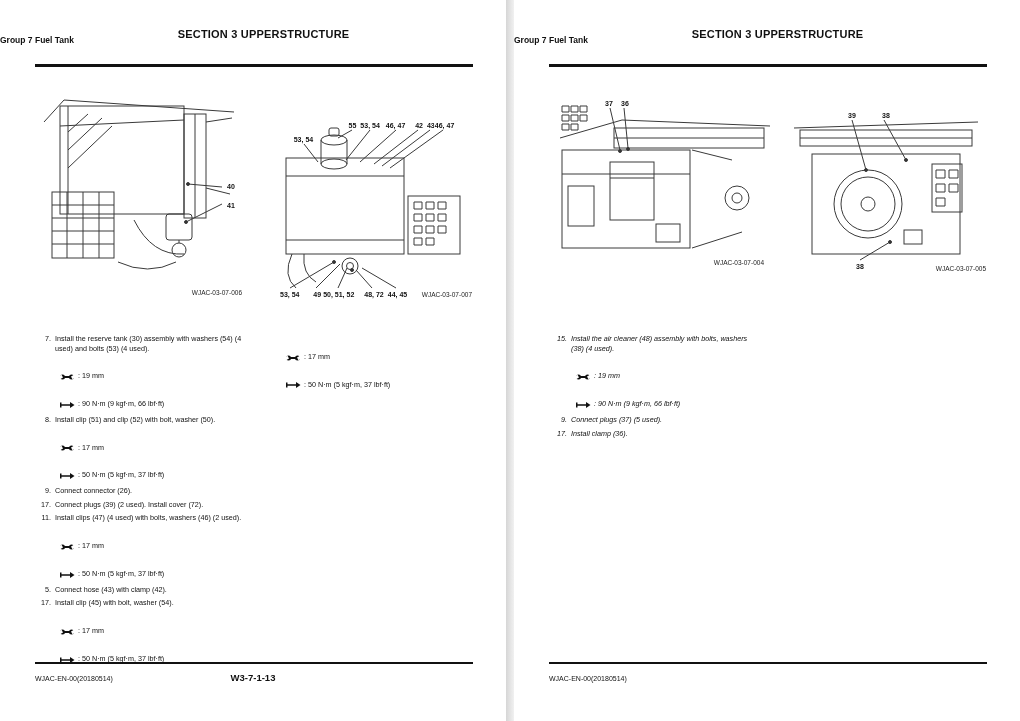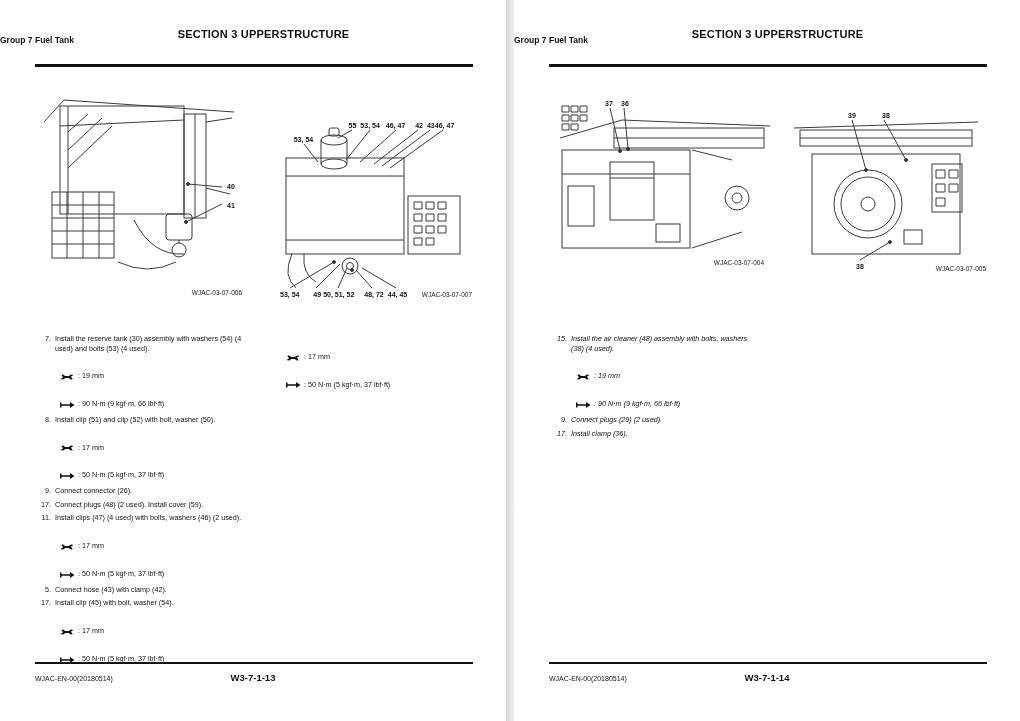--- a/index.html
+++ b/index.html
@@ -184,21 +184,21 @@
             <path d="M22 2 L31 8 L22 14 Z" fill="#111"></path>
           </svg>
           <span class="spec-text">: 50 N·m (5 kgf·m, 37 lbf·ft)</span>
         </div>
         <div class="step">
           <span class="num">9.</span>
           <span class="txt">Connect connector (26).</span>
         </div>
         <div class="step">
           <span class="num">17.</span>
-          <span class="txt">Connect plugs (48) (2 used). Install cover (59).</span>
+          <span class="txt">Connect plugs (39) (2 used). Install cover (72).</span>
         </div>
         <div class="step">
           <span class="num">11.</span>
           <span class="txt">Install clips (47) (4 used) with bolts, washers (46) (2 used).</span>
         </div>
         <div class="spec">
           <svg width="16" height="8" viewBox="0 0 32 16">
             <rect x="7" y="6" width="18" height="4" fill="#111"></rect>
             <circle cx="7" cy="8" r="5" fill="#111"></circle>
             <circle cx="25" cy="8" r="5" fill="#111"></circle>
@@ -347,26 +347,25 @@
         <div class="spec">
           <svg width="16" height="8" viewBox="0 0 32 16">
             <rect x="2" y="3" width="3" height="10" fill="#111"></rect>
             <rect x="4" y="6.5" width="18" height="3" fill="#111"></rect>
             <path d="M22 2 L31 8 L22 14 Z" fill="#111"></path>
           </svg>
           <span class="spec-text">: 90 N·m (9 kgf·m, 66 lbf·ft)</span>
         </div>
         <div class="step">
           <span class="num">9.</span>
-          <span class="txt">Connect plugs (29) (2 used).</span>
+          <span class="txt">Connect plugs (37) (5 used).</span>
         </div>
         <div class="step">
           <span class="num">17.</span>
           <span class="txt">Install clamp (36).</span>
         </div>
       </div>
 
     <div class="ftr-rule"></div>
     <div class="ftr-left">WJAC-EN-00(20180514)</div>
-    <div class="ftr-page">W3-7-1-14</div>
   </section>
 
 </div>
 
 </body></html>

